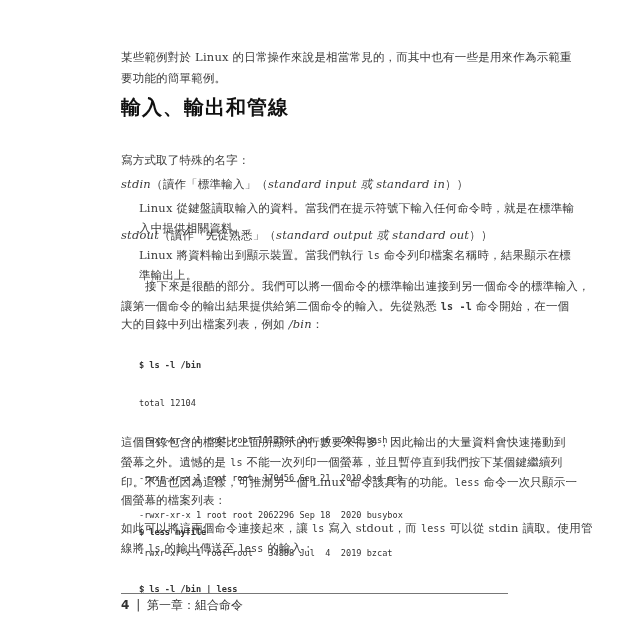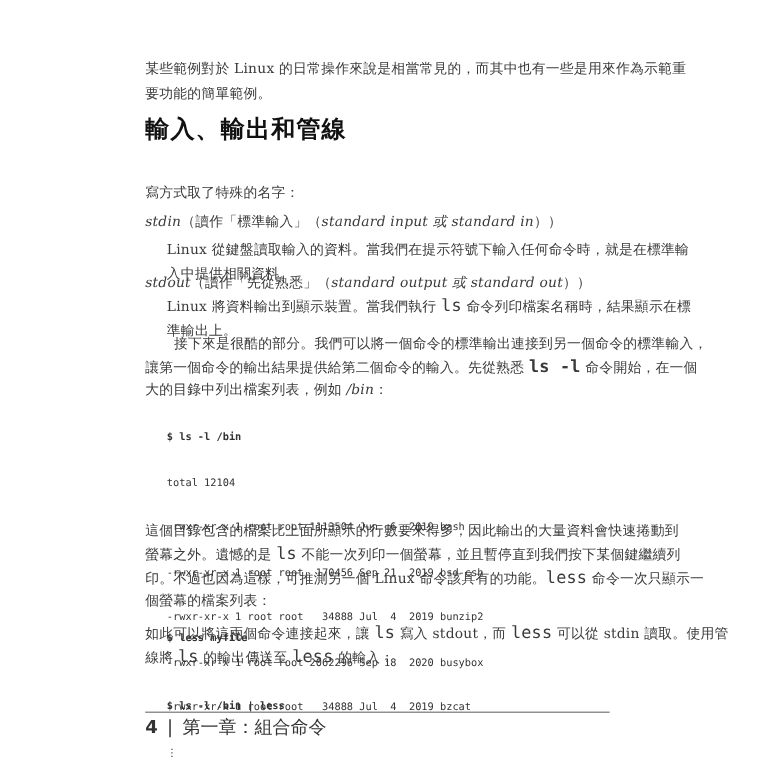--- a/index.html
+++ b/index.html
@@ -6,26 +6,26 @@
   body { width: 640px; height: 640px; position: relative; overflow: hidden;
          font-family: "DejaVu Serif", "Liberation Serif", serif; color: #333; }
   .page { position: absolute; left: 0; top: 0; width: 554px; height: 640px; }
   .txt { position: absolute; left: 121px; width: 400px; font-size: 11.5px;
          line-height: 20px; color: #3a3a3a; letter-spacing: 0.2px; white-space: nowrap; }
   .indent { left: 139px; }
   h2.heading { position: absolute; left: 121px; top: 94px; margin: 0; font-size: 20px;
                font-weight: bold; color: #111; font-family: Liberation Sans, sans-serif;
                letter-spacing: 1px; }
   .term { font-style: italic; }
-  .mono { font-family: "DejaVu Sans Mono", "Liberation Mono", monospace; font-size: 14px; }
+  .mono { font-family: "DejaVu Sans Mono", "Liberation Mono", monospace; font-size: 10px; }
   .code { position: absolute; left: 139px; font-family: "DejaVu Sans Mono", "Liberation Mono", monospace;
           font-size: 8.6px; line-height: 12.5px; color: #333; white-space: pre; margin: 0; }
   .code b { font-weight: bold; }
   .rule { position: absolute; left: 121px; top: 593px; width: 387px; height: 1px; background: #777; }
-  .footer { position: absolute; left: 121px; top: 597px; font-size: 15px; color: #333;
+  .footer { position: absolute; left: 121px; top: 597px; font-size: 12px; color: #333;
             font-family: "DejaVu Sans", sans-serif; white-space: nowrap; }
 </style>
 </head>
 <body>
 
 <div class="page">
 
   <div class="txt" style="top:47px;">某些範例對於 Linux 的日常操作來說是相當常見的，而其中也有一些是用來作為示範重</div>
   <div class="txt" style="top:68px;">要功能的簡單範例。</div>
 
@@ -53,21 +53,20 @@
   </div>
   <div class="txt" style="top:314px;">
     <span>大的目錄中列出檔案列表，例如 </span><span class="term">/bin</span><span>：</span>
   </div>
 
   <div class="code" style="top:334px;">
     <div><b>$ ls -l /bin</b></div>
     <div>total 12104</div>
     <div>-rwxr-xr-x 1 root root 1113504 Jun  6  2019 bash</div>
     <div>-rwxr-xr-x 1 root root  170456 Sep 21  2019 bsd-csh</div>
-    <div>-rwxr-xr-x 1 root root   34888 Jul  4  2019 bunzip2</div>
     <div>-rwxr-xr-x 1 root root 2062296 Sep 18  2020 busybox</div>
     <div>-rwxr-xr-x 1 root root   34888 Jul  4  2019 bzcat</div>
     <div>⋮</div>
     
   </div>
 
   <div class="txt" style="top:432px;">這個目錄包含的檔案比上面所顯示的行數要來得多，因此輸出的大量資料會快速捲動到</div>
   <div class="txt" style="top:452px;">
     <span>螢幕之外。遺憾的是 </span><span class="mono">ls</span><span> 不能一次列印一個螢幕，並且暫停直到我們按下某個鍵繼續列</span>
   </div>

